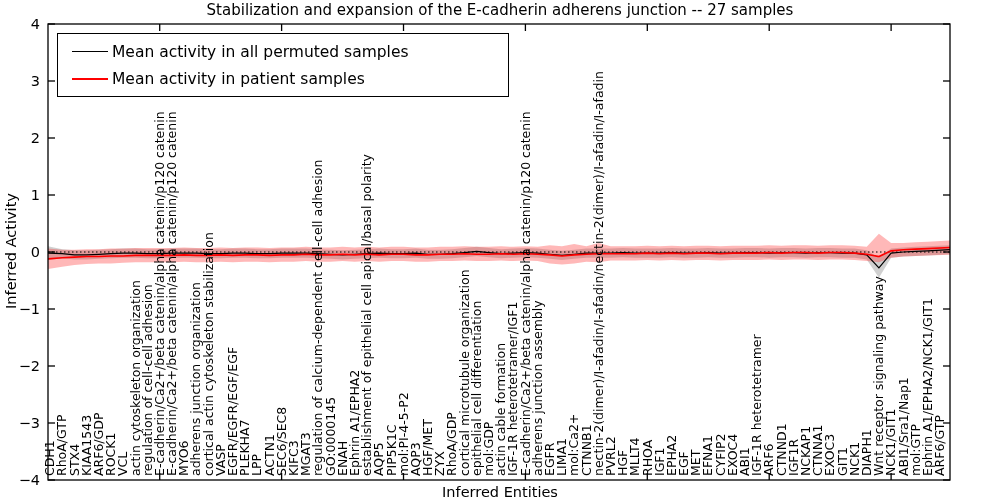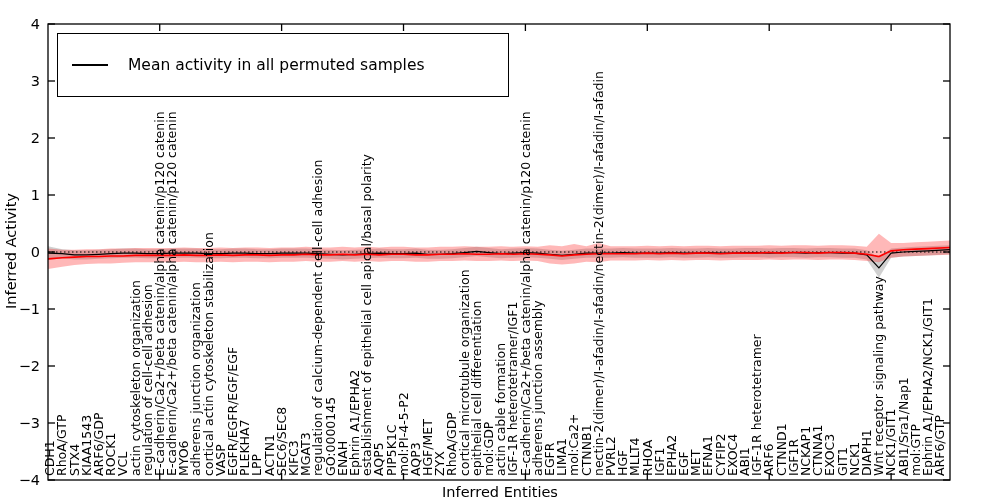--- a/index.html
+++ b/index.html
@@ -9,21 +9,21 @@
   .fig-title{position:absolute;top:1px;left:0;width:1000px;text-align:center;
              font-size:15px;color:#000;}
   .ylabel{position:absolute;left:-89px;top:243px;width:200px;text-align:center;
           font-size:14.5px;color:#000;transform:rotate(-90deg);}
   .xlabel{position:absolute;left:0;top:484px;width:1000px;text-align:center;
           font-size:14.5px;color:#000;}
   .legend{position:absolute;left:57px;top:33px;width:452px;height:64px;
           background:#ffffff;border:1.3px solid #000;box-sizing:border-box;
           display:flex;flex-direction:column;justify-content:space-around;
           padding:4px 0 4px 14px;}
-  .legend-item{display:flex;align-items:center;gap:20px;height:26px;}
+  .legend-item{display:flex;align-items:center;gap:4px;height:26px;}
   .legend-swatch{width:36px;flex:0 0 36px;}
   .legend-label{font-size:15.5px;color:#000;white-space:nowrap;}
 </style>
 </head>
 <body>
 
 <div id="figure">
   <svg id="chart-svg" width="1000" height="500">
       <polygon points="48,246.29999999999998 62.19,249.15 74.38,250.29000000000002 86.57,250.29000000000002 98.75999999999999,249.72 110.94999999999999,249.15 123.14,248.57999999999998 135.32999999999998,248.57999999999998 147.51999999999998,249.15 159.70999999999998,249.15 171.89999999999998,248.57999999999998 184.09,248.57999999999998 196.28,248.57999999999998 208.47,249.15 220.66,249.15 232.85,248.57999999999998 245.04,248.57999999999998 257.23,249.15 269.41999999999996,249.15 281.61,248.57999999999998 293.79999999999995,248.57999999999998 305.99,248.57999999999998 318.18,249.15 330.37,249.72 342.56,250.29000000000002 354.75,249.72 366.94,249.15 379.13,248.57999999999998 391.32,249.15 403.51,249.15 415.7,248.57999999999998 427.89,249.72 440.08,249.72 452.27,249.15 464.46,248.01000000000002 476.65,246.87 488.84,248.01000000000002 501.03,249.15 513.22,248.57999999999998 525.41,248.01000000000002 537.5999999999999,248.57999999999998 549.79,249.72 561.98,250.85999999999999 574.17,249.72 586.36,248.57999999999998 598.55,248.57999999999998 610.74,248.57999999999998 622.93,248.01000000000002 635.12,248.57999999999998 647.31,248.57999999999998 659.5,248.57999999999998 671.6899999999999,248.01000000000002 683.88,248.57999999999998 696.0699999999999,248.57999999999998 708.26,248.01000000000002 720.4499999999999,248.57999999999998 732.64,248.57999999999998 744.8299999999999,248.01000000000002 757.02,248.01000000000002 769.2099999999999,248.57999999999998 781.4,248.01000000000002 793.5899999999999,248.01000000000002 805.78,248.57999999999998 817.9699999999999,248.01000000000002 830.16,248.01000000000002 842.35,248.57999999999998 854.54,248.57999999999998 866.73,250.29000000000002 878.92,257.7 891.11,248.57999999999998 903.3,247.44 915.49,246.87 927.68,246.29999999999998 950,245.16 950,254.28 927.68,255.42 915.49,255.99 903.3,256.56 891.11,257.7 878.92,277.65 866.73,259.40999999999997 854.54,257.7 842.35,257.7 830.16,257.13 817.9699999999999,257.13 805.78,257.7 793.5899999999999,257.13 781.4,257.13 769.2099999999999,257.7 757.02,257.13 744.8299999999999,257.13 732.64,257.7 720.4499999999999,257.7 708.26,257.13 696.0699999999999,257.7 683.88,257.7 671.6899999999999,257.13 659.5,257.7 647.31,257.7 635.12,257.7 622.93,257.13 610.74,257.7 598.55,257.7 586.36,257.7 574.17,258.84000000000003 561.98,259.98 549.79,258.84000000000003 537.5999999999999,257.7 525.41,257.13 513.22,257.7 501.03,258.27 488.84,257.13 476.65,255.99 464.46,257.13 452.27,258.27 440.08,258.84000000000003 427.89,258.84000000000003 415.7,257.7 403.51,258.27 391.32,258.27 379.13,257.7 366.94,258.27 354.75,258.84000000000003 342.56,259.40999999999997 330.37,258.84000000000003 318.18,258.27 305.99,257.7 293.79999999999995,257.7 281.61,257.7 269.41999999999996,258.27 257.23,258.27 245.04,257.7 232.85,257.7 220.66,258.27 208.47,258.27 196.28,257.7 184.09,257.7 171.89999999999998,257.7 159.70999999999998,258.27 147.51999999999998,258.27 135.32999999999998,257.7 123.14,257.7 110.94999999999999,258.27 98.75999999999999,258.84000000000003 86.57,259.40999999999997 74.38,259.40999999999997 62.19,258.27 48,259.98" fill="rgba(150,150,150,0.45)" stroke="none"></polygon>
       <polygon points="48,248.57999999999998 62.19,249.72 74.38,249.72 86.57,249.15 98.75999999999999,249.15 110.94999999999999,248.57999999999998 123.14,248.57999999999998 135.32999999999998,248.01000000000002 147.51999999999998,248.01000000000002 159.70999999999998,248.01000000000002 171.89999999999998,248.01000000000002 184.09,247.44 196.28,248.01000000000002 208.47,248.01000000000002 220.66,247.44 232.85,248.01000000000002 245.04,247.44 257.23,247.44 269.41999999999996,248.01000000000002 281.61,247.44 293.79999999999995,247.44 305.99,246.87 318.18,247.44 330.37,247.44 342.56,246.87 354.75,247.44 366.94,246.87 379.13,247.44 391.32,246.87 403.51,246.87 415.7,247.44 427.89,247.44 440.08,246.87 452.27,246.87 464.46,246.29999999999998 476.65,246.87 488.84,246.87 501.03,246.29999999999998 513.22,246.87 525.41,246.29999999999998 537.5999999999999,246.87 549.79,245.16 561.98,246.29999999999998 574.17,244.01999999999998 586.36,246.29999999999998 598.55,242.88 610.74,246.29999999999998 622.93,246.29999999999998 635.12,246.29999999999998 647.31,245.73000000000002 659.5,246.29999999999998 671.6899999999999,245.73000000000002 683.88,246.29999999999998 696.0699999999999,245.73000000000002 708.26,245.73000000000002 720.4499999999999,246.29999999999998 732.64,245.73000000000002 744.8299999999999,245.73000000000002 757.02,245.73000000000002 769.2099999999999,245.16 781.4,245.73000000000002 793.5899999999999,245.16 805.78,245.16 817.9699999999999,245.73000000000002 830.16,245.16 842.35,245.16 854.54,245.73000000000002 866.73,246.87 878.92,233.76000000000002 891.11,242.88 903.3,242.88 915.49,242.31 927.68,241.73999999999998 950,240.6 950,254.85 927.68,255.42 915.49,255.99 903.3,256.56 891.11,257.7 878.92,262.26 866.73,261.12 854.54,259.98 842.35,259.40999999999997 830.16,259.40999999999997 817.9699999999999,259.98 805.78,259.40999999999997 793.5899999999999,259.40999999999997 781.4,259.98 769.2099999999999,259.40999999999997 757.02,259.98 744.8299999999999,259.98 732.64,259.98 720.4499999999999,260.55 708.26,259.98 696.0699999999999,259.98 683.88,260.55 671.6899999999999,259.98 659.5,260.55 647.31,259.98 635.12,260.55 622.93,260.55 610.74,260.55 598.55,262.26 586.36,261.69 574.17,263.4 561.98,264.53999999999996 549.79,263.4 537.5999999999999,261.12 525.41,260.55 513.22,261.12 501.03,260.55 488.84,261.12 476.65,261.12 464.46,260.55 452.27,261.12 440.08,261.12 427.89,261.69 415.7,261.69 403.51,261.12 391.32,261.12 379.13,261.69 366.94,261.12 354.75,261.69 342.56,261.12 330.37,261.69 318.18,261.69 305.99,261.12 293.79999999999995,261.69 281.61,261.69 269.41999999999996,262.26 257.23,261.69 245.04,261.69 232.85,262.26 220.66,261.69 208.47,262.26 196.28,262.26 184.09,261.69 171.89999999999998,262.26 159.70999999999998,262.26 147.51999999999998,262.26 135.32999999999998,262.26 123.14,262.83000000000004 110.94999999999999,263.4 98.75999999999999,263.4 86.57,263.97 74.38,265.11 62.19,266.82 48,269.1" fill="rgba(255,40,40,0.33)" stroke="none"></polygon>
@@ -140,21 +140,26 @@
       <line x1="403.51" x2="403.51" y1="24" y2="31" stroke="#000" stroke-width="1.3"></line>
       <line x1="525.41" x2="525.41" y1="480" y2="473" stroke="#000" stroke-width="1.3"></line>
       <line x1="525.41" x2="525.41" y1="24" y2="31" stroke="#000" stroke-width="1.3"></line>
       <line x1="647.31" x2="647.31" y1="480" y2="473" stroke="#000" stroke-width="1.3"></line>
       <line x1="647.31" x2="647.31" y1="24" y2="31" stroke="#000" stroke-width="1.3"></line>
       <line x1="769.2099999999999" x2="769.2099999999999" y1="480" y2="473" stroke="#000" stroke-width="1.3"></line>
       <line x1="769.2099999999999" x2="769.2099999999999" y1="24" y2="31" stroke="#000" stroke-width="1.3"></line>
       <line x1="891.11" x2="891.11" y1="480" y2="473" stroke="#000" stroke-width="1.3"></line>
       <line x1="891.11" x2="891.11" y1="24" y2="31" stroke="#000" stroke-width="1.3"></line>
     </svg>
+  <div class="fig-title">Stabilization and expansion of the E-cadherin adherens junction -- 27 samples</div>
   <div class="ylabel">Inferred Activity</div>
   <div class="xlabel">Inferred Entities</div>
   <div class="legend">
     <div class="legend-item">
       <div class="legend-swatch" style="height: 1.5px; background: rgb(0, 0, 0);"></div>
       <div class="legend-label">Mean activity in all permuted samples</div>
     </div>
+    <div class="legend-item">
+      <div class="legend-swatch" style="height: 2px; background: rgb(255, 0, 0);"></div>
+      <div class="legend-label">Mean activity in patient samples</div>
+    </div>
   </div>
 </div>
 
 </body></html>

